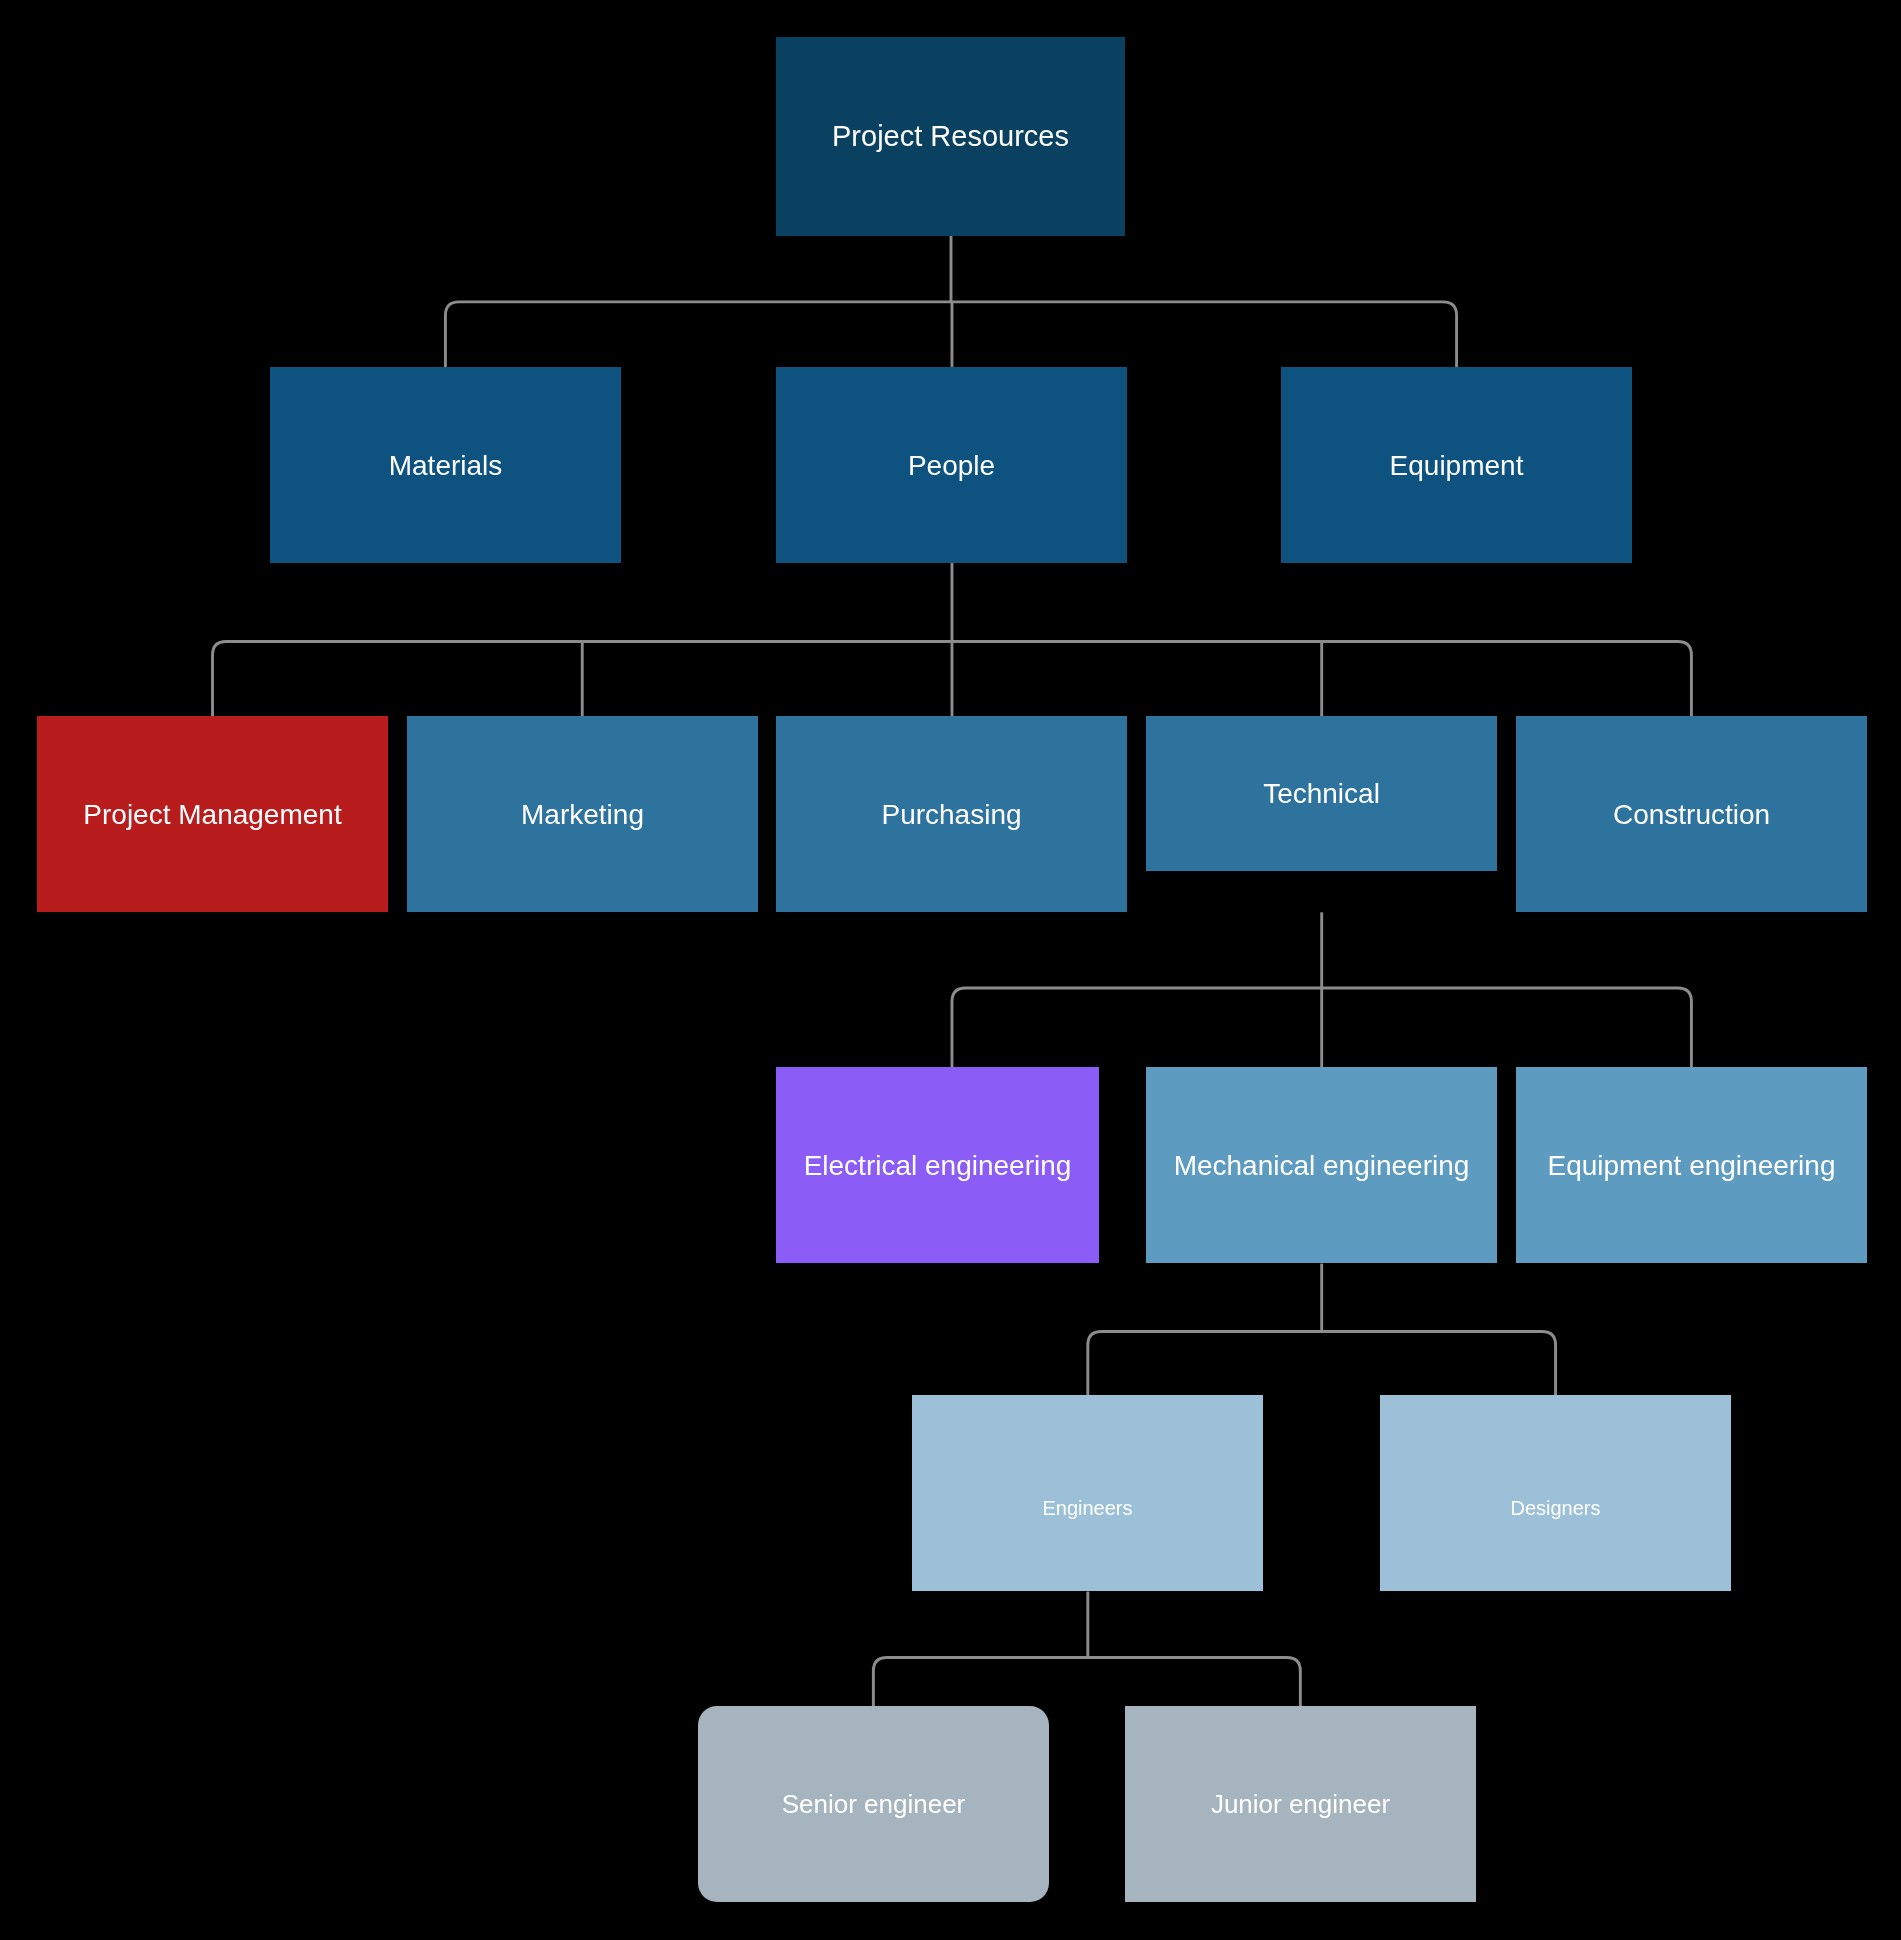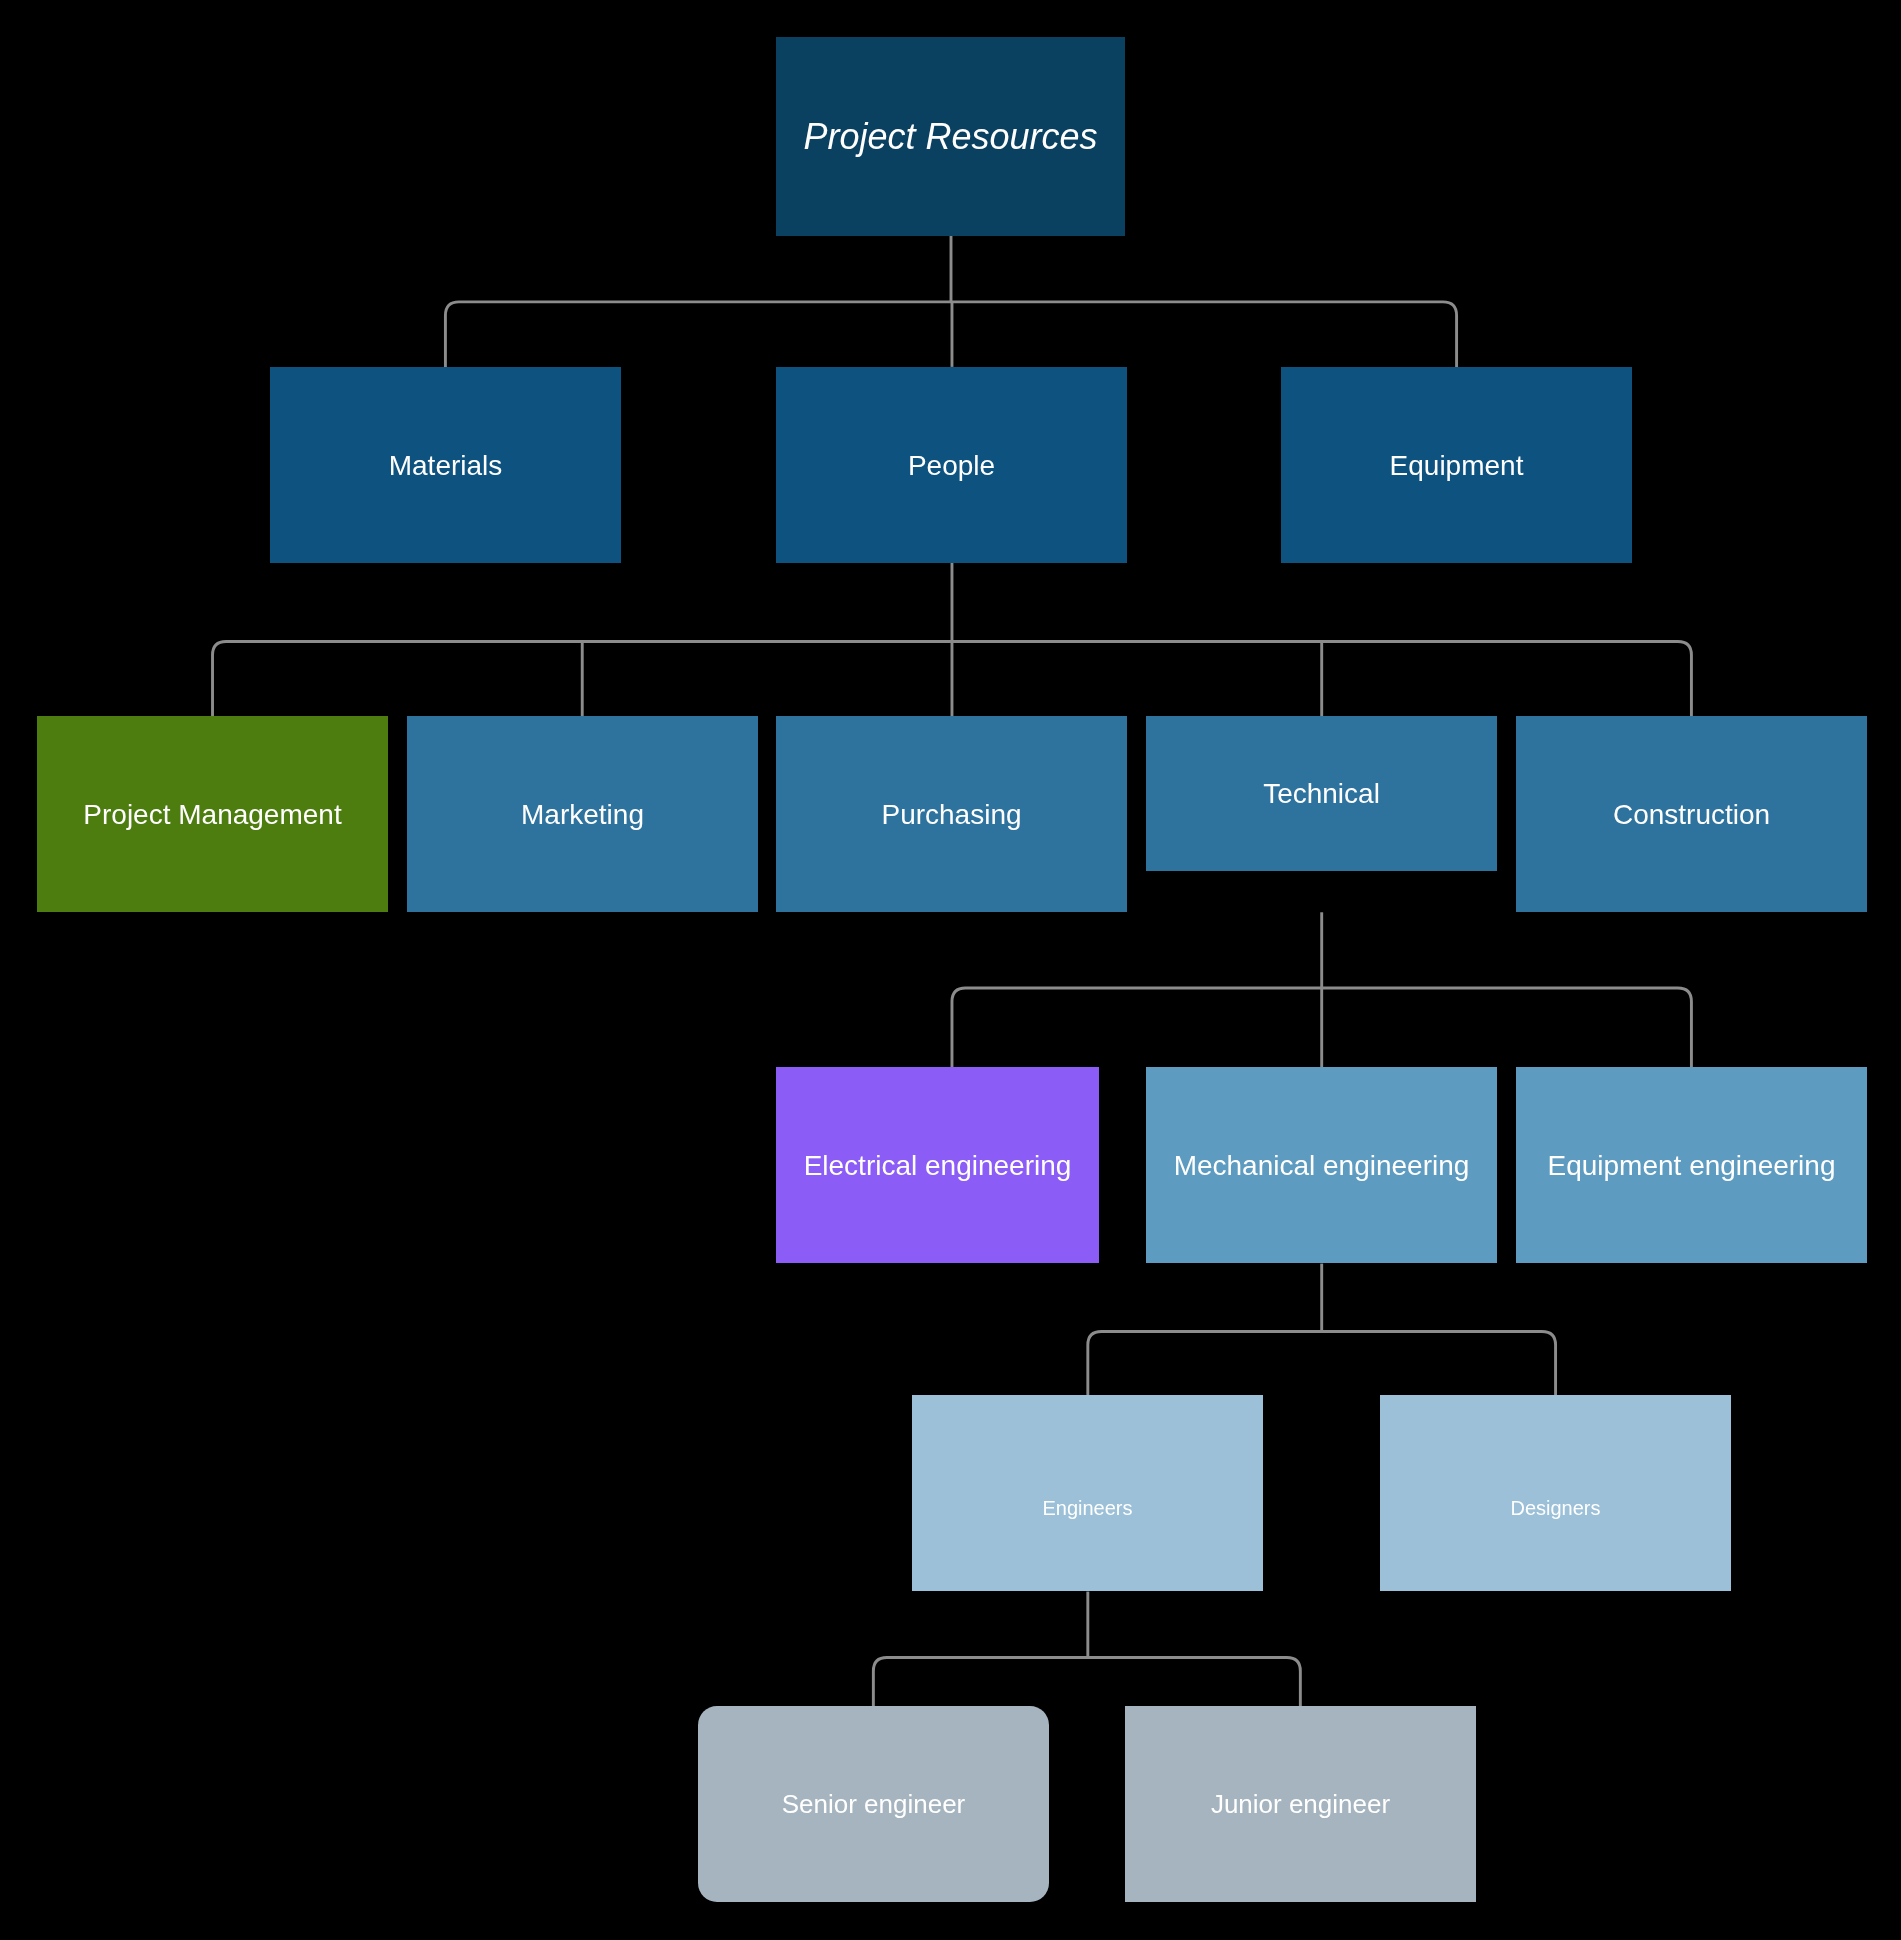--- a/index.html
+++ b/index.html
@@ -33,21 +33,21 @@
     text-align: center;
     line-height: 1.25;
     padding: 3.9px 9.7px;
     z-index: 2;
   }
   .node .label {
     display: block;
     width: 100%;
   }
   
-  .lvl1 .label { font-size: 36px; font-style: italic; }
+  .lvl1 .label { font-size: 29px; }
   .lvl2 .label { font-size: 28px; }
   .lvl3 .label { font-size: 28px; }
   .lvl4 .label { font-size: 28px; }
   .lvl5 .label { font-size: 20px; margin-top: 30px; }
   .lvl6 .label { font-size: 26px; }
 </style>
 </head>
 <body>
 
 <div id="stage">
@@ -77,21 +77,21 @@
       </div>
       <div class="node lvl2" style="left: 270px; top: 367px; width: 351px; height: 196px; background: rgb(14, 82, 128);">
         <span class="label">Materials</span>
       </div>
       <div class="node lvl2" style="left: 776px; top: 367px; width: 351px; height: 196px; background: rgb(14, 82, 128);">
         <span class="label">People</span>
       </div>
       <div class="node lvl2" style="left: 1281px; top: 367px; width: 351px; height: 196px; background: rgb(14, 82, 128); text-align: center;">
         <span class="label">Equipment</span>
       </div>
-      <div class="node lvl3" style="left: 37px; top: 716px; width: 351px; height: 196px; background: #4d7c0f;">
+      <div class="node lvl3" style="left: 37px; top: 716px; width: 351px; height: 196px; background: #b91c1c;">
         <span class="label">Project Management</span>
       </div>
       <div class="node lvl3" style="left: 407px; top: 716px; width: 351px; height: 196px; background: rgb(46, 114, 158);">
         <span class="label">Marketing</span>
       </div>
       <div class="node lvl3" style="left: 776px; top: 716px; width: 351px; height: 196px; background: rgb(46, 114, 158);">
         <span class="label">Purchasing</span>
       </div>
       <div class="node lvl3" style="left: 1146px; top: 716px; width: 351px; height: 155px; background: rgb(46, 114, 158);">
         <span class="label">Technical</span>

